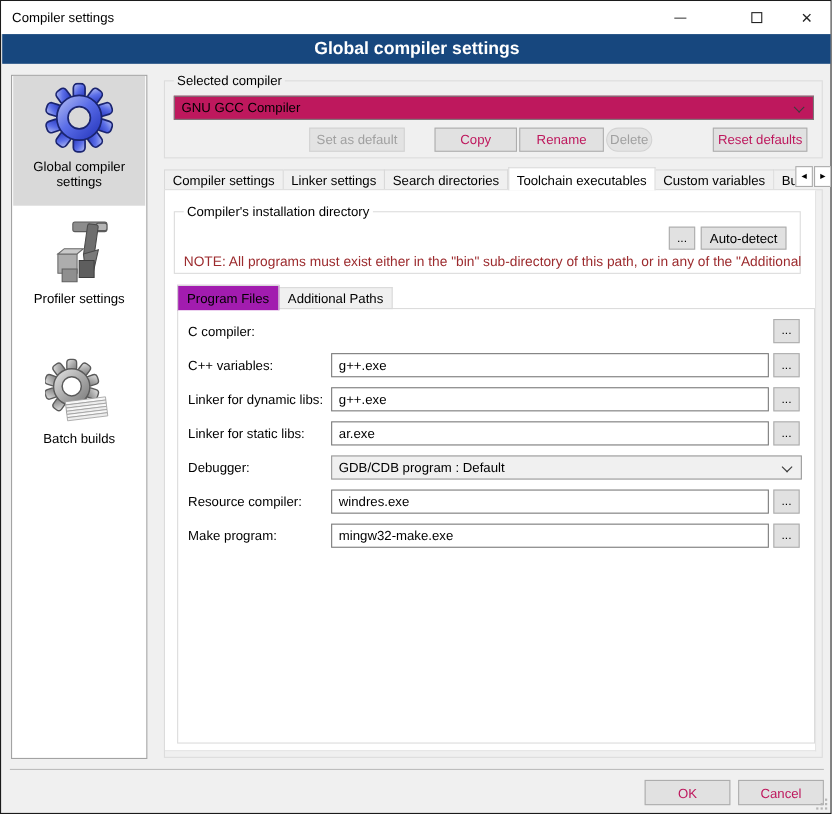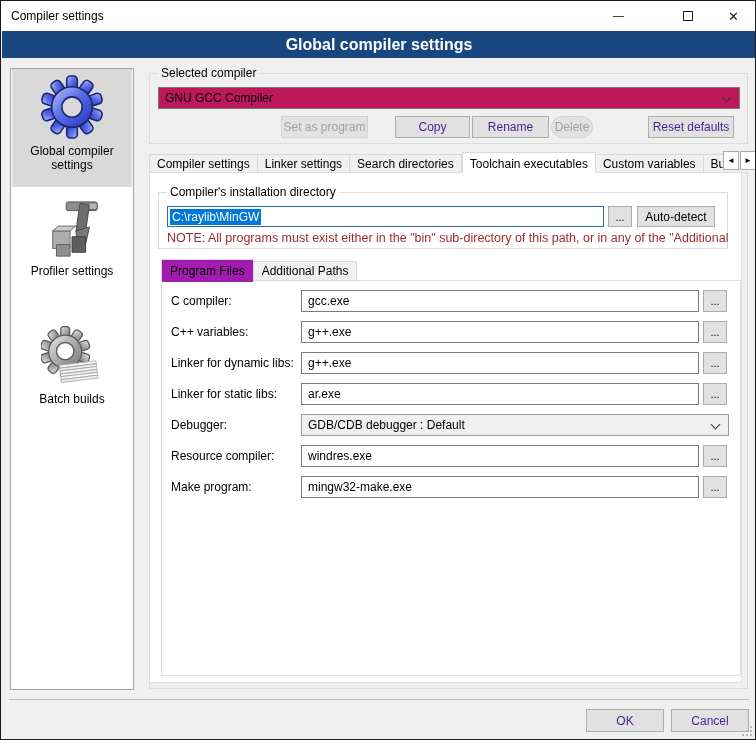--- a/index.html
+++ b/index.html
@@ -31,21 +31,21 @@
   
   .groupbox { position:absolute; border:1px solid #DCDCDC; }
   .gb-label { position:absolute; font-size:12px; color:#000; padding:0 3px; white-space:nowrap; }
   .gb-sel { left:148px; top:72px; width:599px; height:71px; }
   .gb-sel-label { left:157px; top:65px; background:#F0F0F0; }
   
   .combo { position:absolute; background:#be185d; border:1px solid #7A7A7A; font-size:12px; display:flex; align-items:center; padding-left:6px; }
   .combo.gray { background:#F0F0F0; border-color:#999999; }
   .chev { position:absolute; right:9px; top:6px; width:7px; height:7px; border-right:1.5px solid #3C3C3C; border-bottom:1.5px solid #3C3C3C; transform:rotate(45deg); }
   .combo-main { left:157px; top:86px; width:582px; height:22px; }
-  .pushbtn { position:absolute; height:22px; background:#E1E1E1; border:1px solid #ADADAD; font-size:12px; color:#4c1d95; display:flex; align-items:center; justify-content:center; white-space:nowrap; }
+  .pushbtn { position:absolute; height:22px; background:#E1E1E1; border:1px solid #ADADAD; font-size:12px; color:#be185d; display:flex; align-items:center; justify-content:center; white-space:nowrap; }
   .pushbtn.disabled { background:#E3E3E3; border-color:#D2D2D2; color:#A0A0A0; }
   .b-setdef { left:280px; top:115px; width:87px; }
   .b-copy   { left:394px; top:115px; width:75px; }
   .b-rename { left:471px; top:115px; width:77px; }
   .b-delete { left:550px; top:115px; width:42px;border-radius:11px; }
   .b-reset  { left:647px; top:115px; width:86px; }
   
   .tabstrip { position:absolute; left:148px; top:150px; width:574px; height:22px; display:flex; align-items:flex-end; overflow:hidden; }
   .tab { height:19px; background:#F0F0F0; border:1px solid #D9D9D9; border-left:none; font-size:12px; padding:0 7px; display:flex; align-items:center; white-space:nowrap; color:#000; }
   .tab:first-child { border-left:1px solid #D9D9D9; }
@@ -178,21 +178,21 @@
       <span class="side-label">Profiler settings</span>
     </div>
   </div>
 
   <div class="groupbox gb-sel"></div>
   <span class="gb-label gb-sel-label">Selected compiler</span>
   <div class="combo combo-main">
     <span>GNU GCC Compiler</span>
     <i class="chev"></i>
   </div>
-  <div class="pushbtn disabled b-setdef">Set as program</div>
+  <div class="pushbtn disabled b-setdef">Set as default</div>
   <div class="pushbtn b-copy">Copy</div>
   <div class="pushbtn b-rename">Rename</div>
   <div class="pushbtn disabled b-delete">Delete</div>
   <div class="pushbtn b-reset">Reset defaults</div>
 
   <div class="tabstrip">
     <div class="tab">Compiler settings</div>
     <div class="tab">Linker settings</div>
     <div class="tab">Search directories</div>
     <div class="tab active">Toolchain executables</div>
@@ -205,37 +205,31 @@
   <div class="tab-arrow ta-right">
       <span>►</span>
     </div>
 
   <div class="page">
     <div class="page-inner"></div>
   </div>
 
   <div class="groupbox gb-inst" style="background:#FFFFFF;"></div>
   <span class="gb-label gb-inst-label">Compiler's installation directory</span>
-  <div class="path-input">
-    <span class="path-sel">C:\raylib\MinGW</span>
-  </div>
   <div class="mini-btn b-dots-inst">...</div>
   <div class="mini-btn b-autodetect">Auto-detect</div>
   <div class="note">NOTE: All programs must exist either in the "bin" sub-directory of this path, or in any of the "Additional</div>
 
   <div class="subtabstrip">
     <div class="subtab active">Program Files</div>
     <div class="subtab">Additional Paths</div>
   </div>
   <div class="subpage"></div>
 
   <span class="row-label" style="top:293px;">C compiler:</span>
-  <div class="row-input" style="top:289px;">
-      <span>gcc.exe</span>
-    </div>
   <div class="row-dots" style="top:289px;">...</div>
 
   <span class="row-label" style="top:324px;">C++ variables:</span>
   <div class="row-input" style="top:320px;">
       <span>g++.exe</span>
     </div>
   <div class="row-dots" style="top:320px;">...</div>
 
   <span class="row-label" style="top:355px;">Linker for dynamic libs:</span>
   <div class="row-input" style="top:351px;">
@@ -244,21 +238,21 @@
   <div class="row-dots" style="top:351px;">...</div>
 
   <span class="row-label" style="top:386px;">Linker for static libs:</span>
   <div class="row-input" style="top:382px;">
       <span>ar.exe</span>
     </div>
   <div class="row-dots" style="top:382px;">...</div>
 
   <span class="row-label" style="top:417px;">Debugger:</span>
   <div class="combo gray combo-debugger">
-    <span>GDB/CDB debugger : Default</span>
+    <span>GDB/CDB program : Default</span>
     <i class="chev"></i>
   </div>
 
   <span class="row-label" style="top:448px;">Resource compiler:</span>
   <div class="row-input" style="top:444px;">
       <span>windres.exe</span>
     </div>
   <div class="row-dots" style="top:444px;">...</div>
 
   <span class="row-label" style="top:479px;">Make program:</span>

